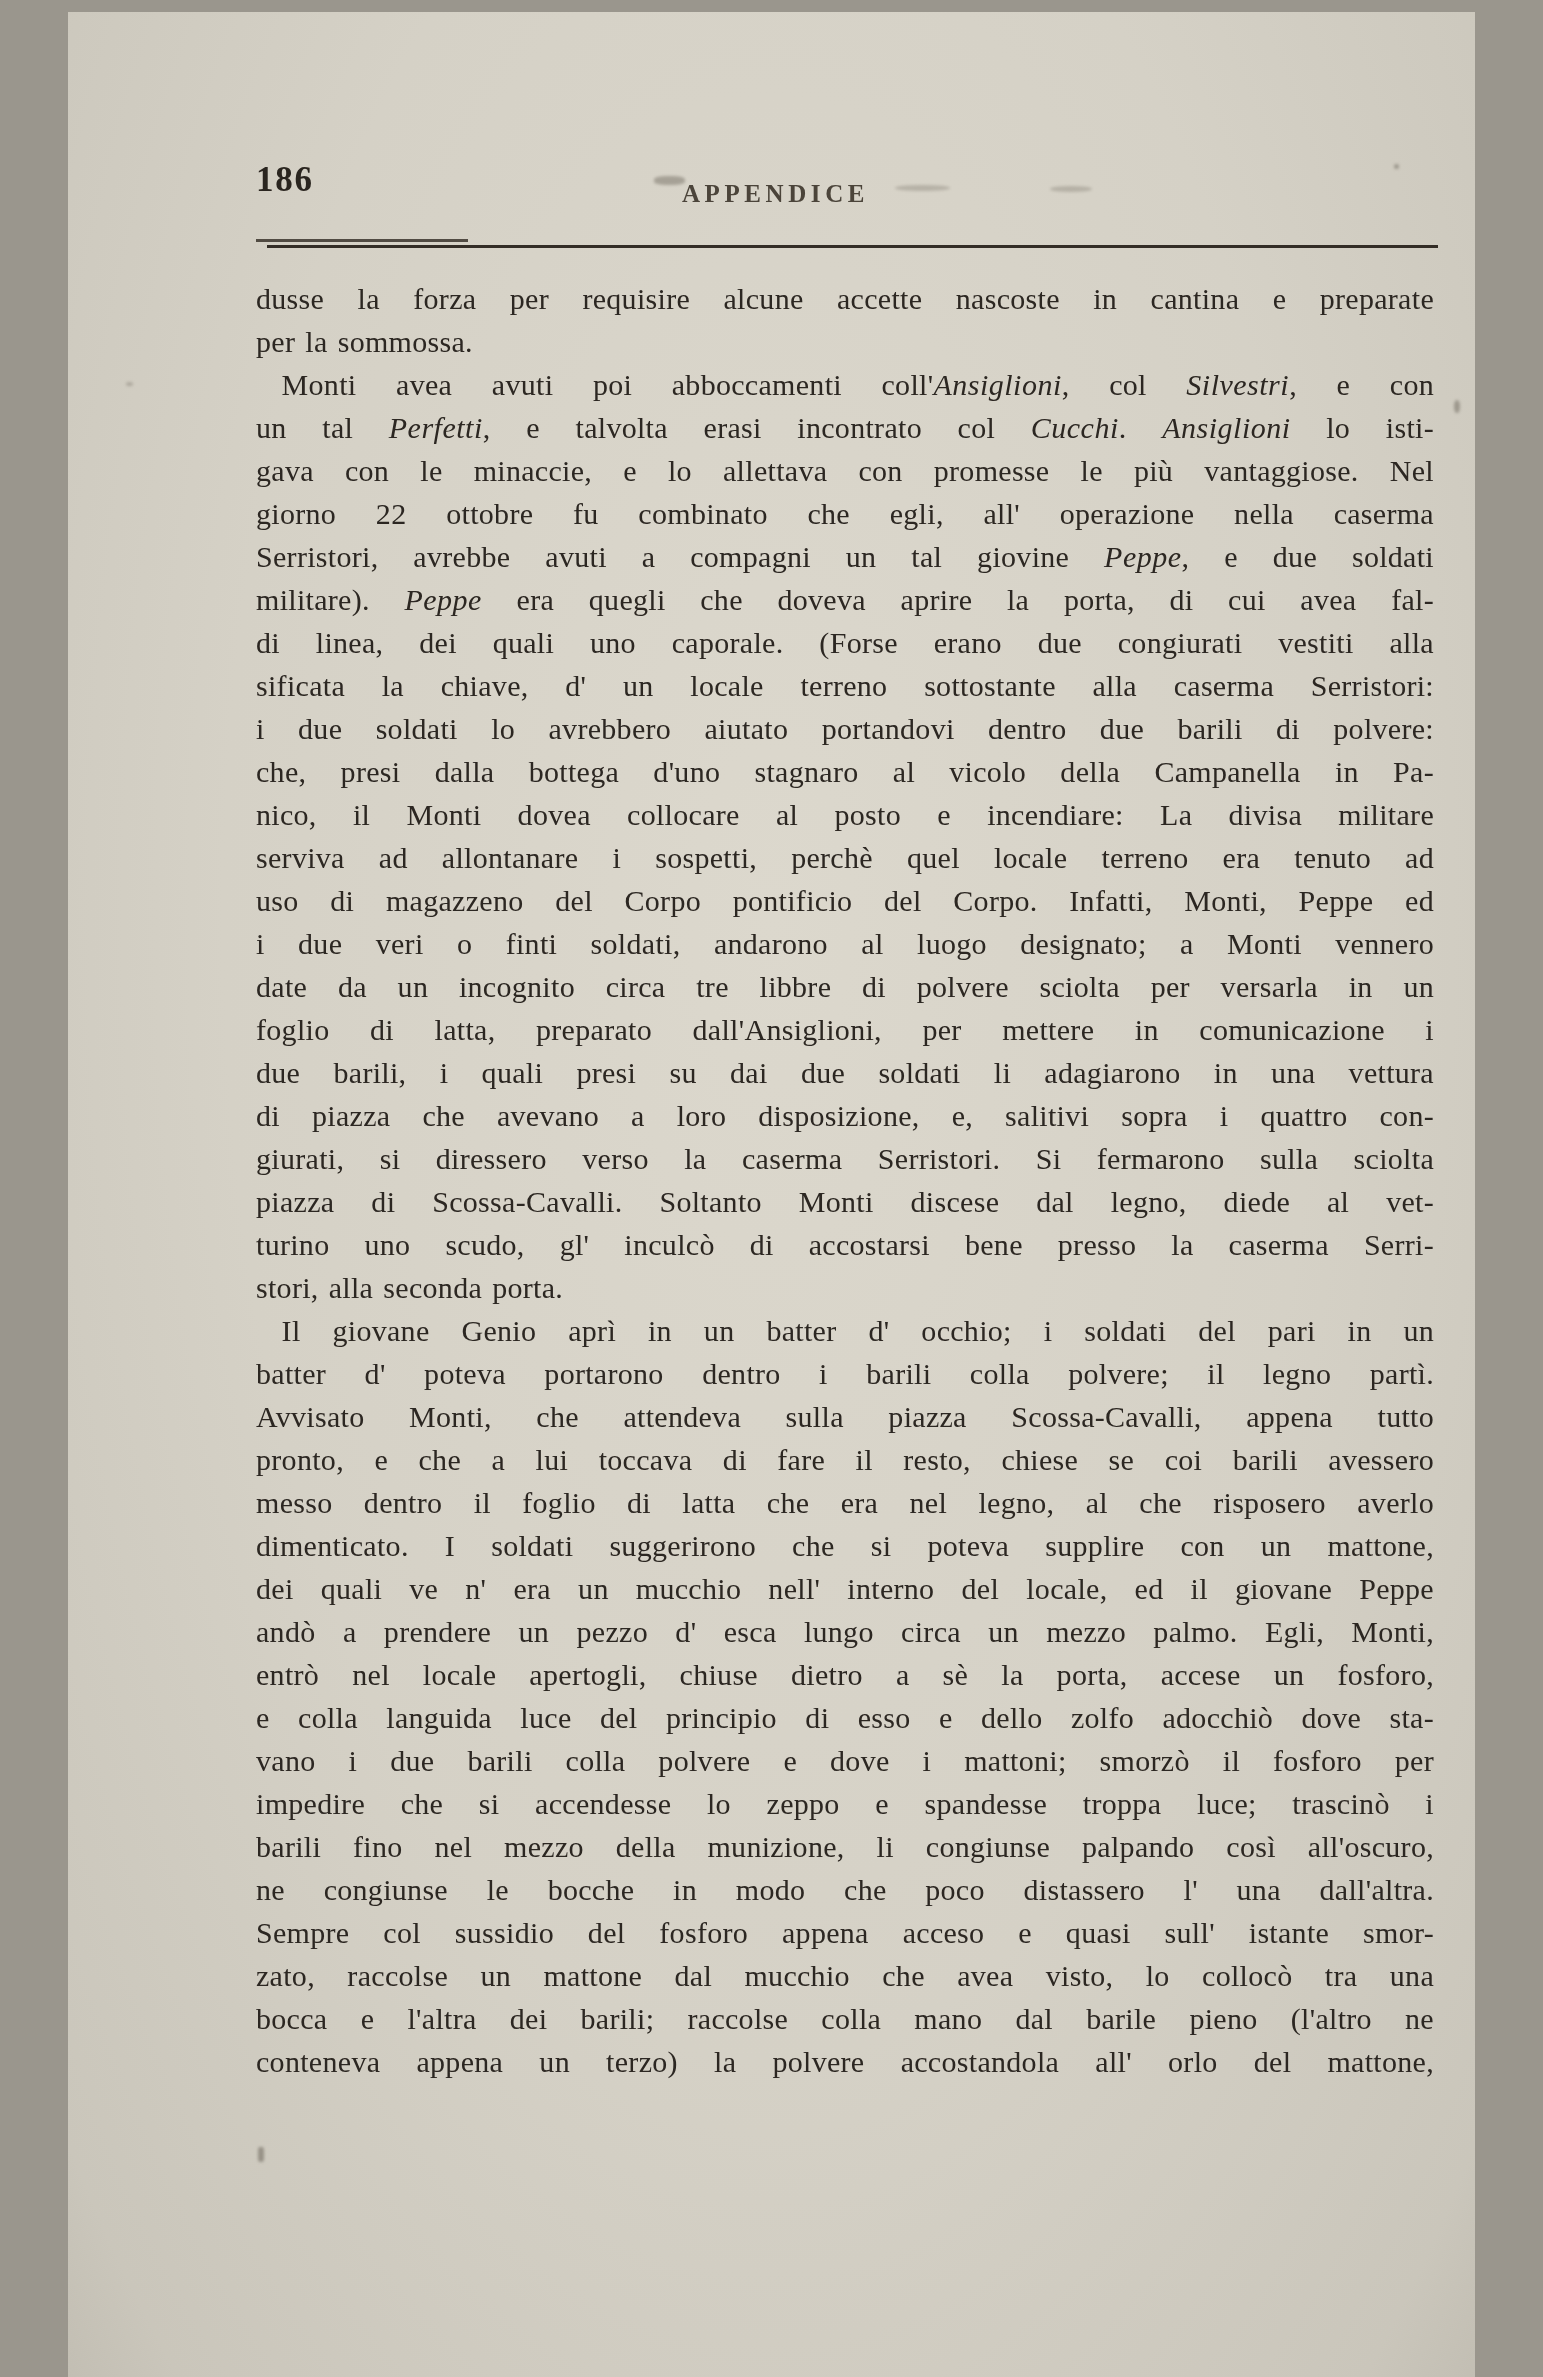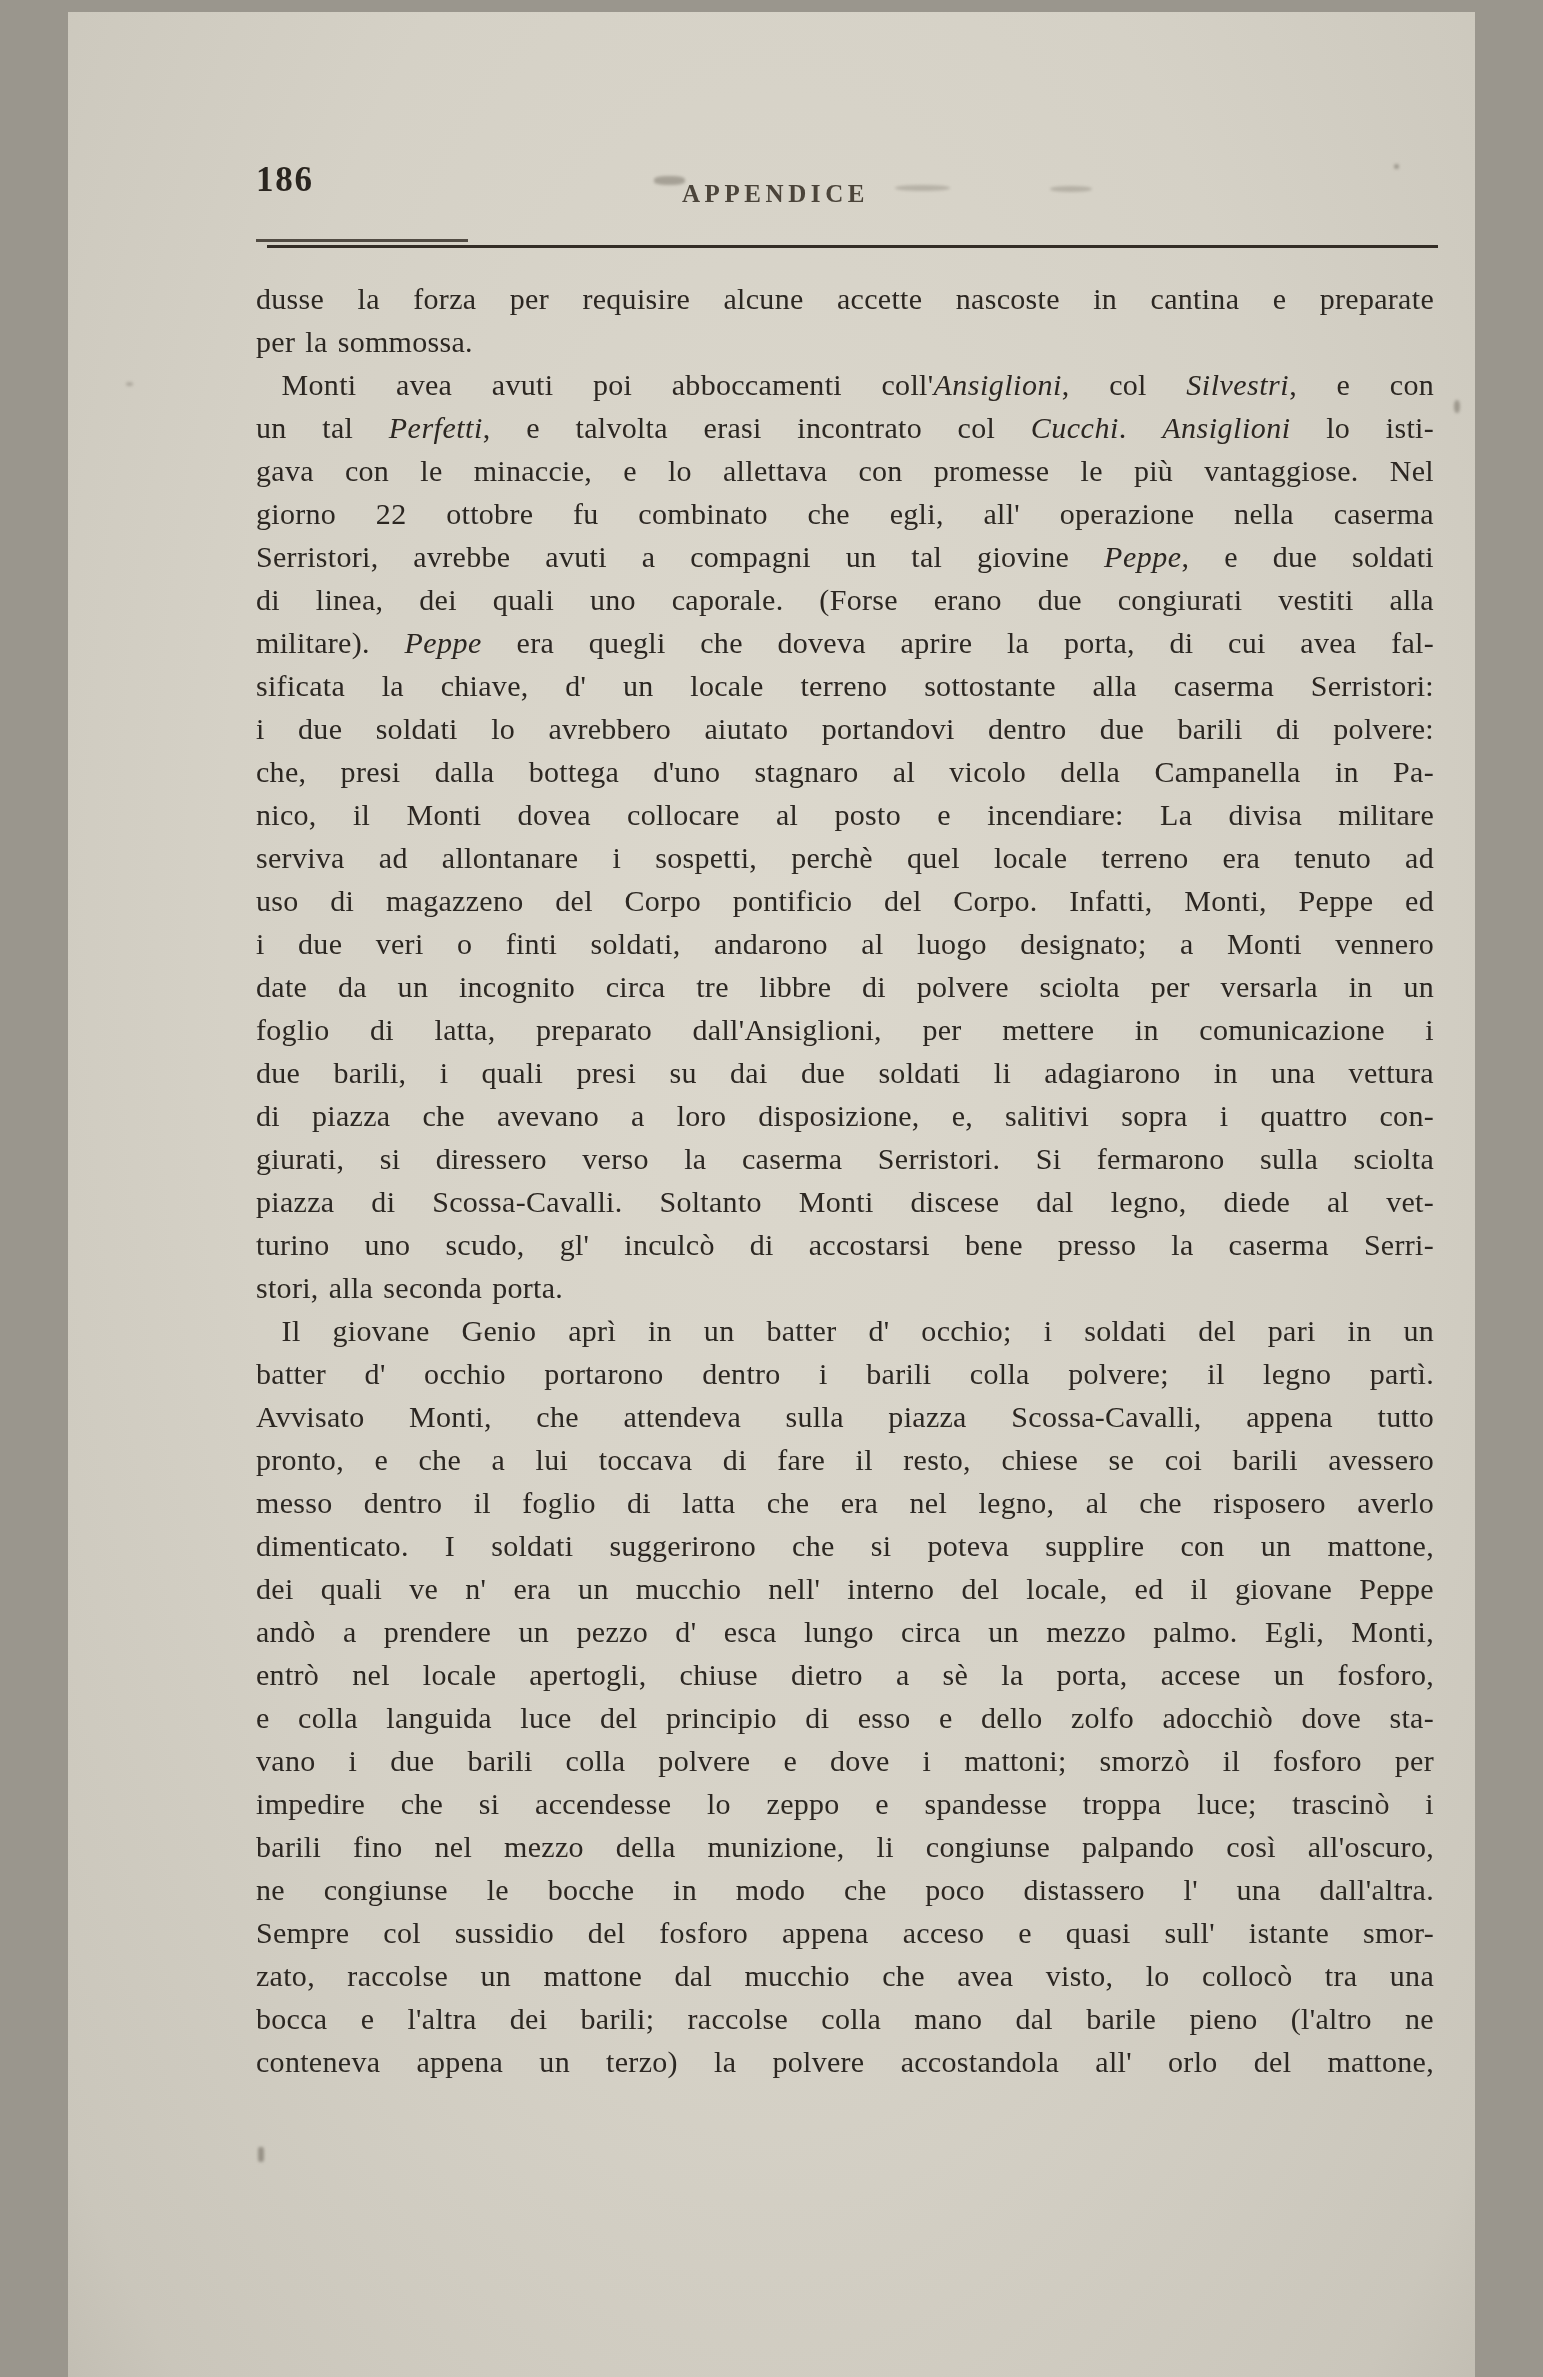--- a/index.html
+++ b/index.html
@@ -116,39 +116,39 @@
   <div class="rule-main"></div>
 
   <div class="text-block">
       <div class="line">dusse la forza per requisire alcune accette nascoste in cantina e preparate</div>
       <div class="line para-end">per la sommossa.</div>
       <div class="line indent">Monti avea avuti poi abboccamenti coll'<i>Ansiglioni</i>, col <i>Silvestri</i>, e con</div>
       <div class="line">un tal <i>Perfetti</i>, e talvolta erasi incontrato col <i>Cucchi</i>. <i>Ansiglioni</i> lo isti-</div>
       <div class="line">gava con le minaccie, e lo allettava con promesse le più vantaggiose. Nel</div>
       <div class="line">giorno 22 ottobre fu combinato che egli, all' operazione nella caserma</div>
       <div class="line">Serristori, avrebbe avuti a compagni un tal giovine <i>Peppe</i>, e due soldati</div>
+      <div class="line">militare). <i>Peppe</i> era quegli che doveva aprire la porta, di cui avea fal-</div>
       <div class="line">di linea, dei quali uno caporale. (Forse erano due congiurati vestiti alla</div>
-      <div class="line">militare). <i>Peppe</i> era quegli che doveva aprire la porta, di cui avea fal-</div>
       <div class="line">sificata la chiave, d' un locale terreno sottostante alla caserma Serristori:</div>
       <div class="line">i due soldati lo avrebbero aiutato portandovi dentro due barili di polvere:</div>
       <div class="line">che, presi dalla bottega d'uno stagnaro al vicolo della Campanella in Pa-</div>
       <div class="line">nico, il Monti dovea collocare al posto e incendiare: La divisa militare</div>
       <div class="line">serviva ad allontanare i sospetti, perchè quel locale terreno era tenuto ad</div>
       <div class="line">uso di magazzeno del Corpo pontificio del Corpo. Infatti, Monti, Peppe ed</div>
       <div class="line">i due veri o finti soldati, andarono al luogo designato; a Monti vennero</div>
       <div class="line">date da un incognito circa tre libbre di polvere sciolta per versarla in un</div>
       <div class="line">foglio di latta, preparato dall'Ansiglioni, per mettere in comunicazione i</div>
       <div class="line">due barili, i quali presi su dai due soldati li adagiarono in una vettura</div>
       <div class="line">di piazza che avevano a loro disposizione, e, salitivi sopra i quattro con-</div>
       <div class="line">giurati, si diressero verso la caserma Serristori. Si fermarono sulla sciolta</div>
       <div class="line">piazza di Scossa-Cavalli. Soltanto Monti discese dal legno, diede al vet-</div>
       <div class="line">turino uno scudo, gl' inculcò di accostarsi bene presso la caserma Serri-</div>
       <div class="line para-end">stori, alla seconda porta.</div>
       <div class="line indent">Il giovane Genio aprì in un batter d' occhio; i soldati del pari in un</div>
-      <div class="line">batter d' occhio portarono dentro i barili colla polvere; il legno partì.</div>
+      <div class="line">batter d' poteva portarono dentro i barili colla polvere; il legno partì.</div>
       <div class="line">Avvisato Monti, che attendeva sulla piazza Scossa-Cavalli, appena tutto</div>
       <div class="line">pronto, e che a lui toccava di fare il resto, chiese se coi barili avessero</div>
       <div class="line">messo dentro il foglio di latta che era nel legno, al che risposero averlo</div>
       <div class="line">dimenticato. I soldati suggerirono che si poteva supplire con un mattone,</div>
       <div class="line">dei quali ve n' era un mucchio nell' interno del locale, ed il giovane Peppe</div>
       <div class="line">andò a prendere un pezzo d' esca lungo circa un mezzo palmo. Egli, Monti,</div>
       <div class="line">entrò nel locale apertogli, chiuse dietro a sè la porta, accese un fosforo,</div>
       <div class="line">e colla languida luce del principio di esso e dello zolfo adocchiò dove sta-</div>
       <div class="line">vano i due barili colla polvere e dove i mattoni; smorzò il fosforo per</div>
       <div class="line">impedire che si accendesse lo zeppo e spandesse troppa luce; trascinò i</div>

